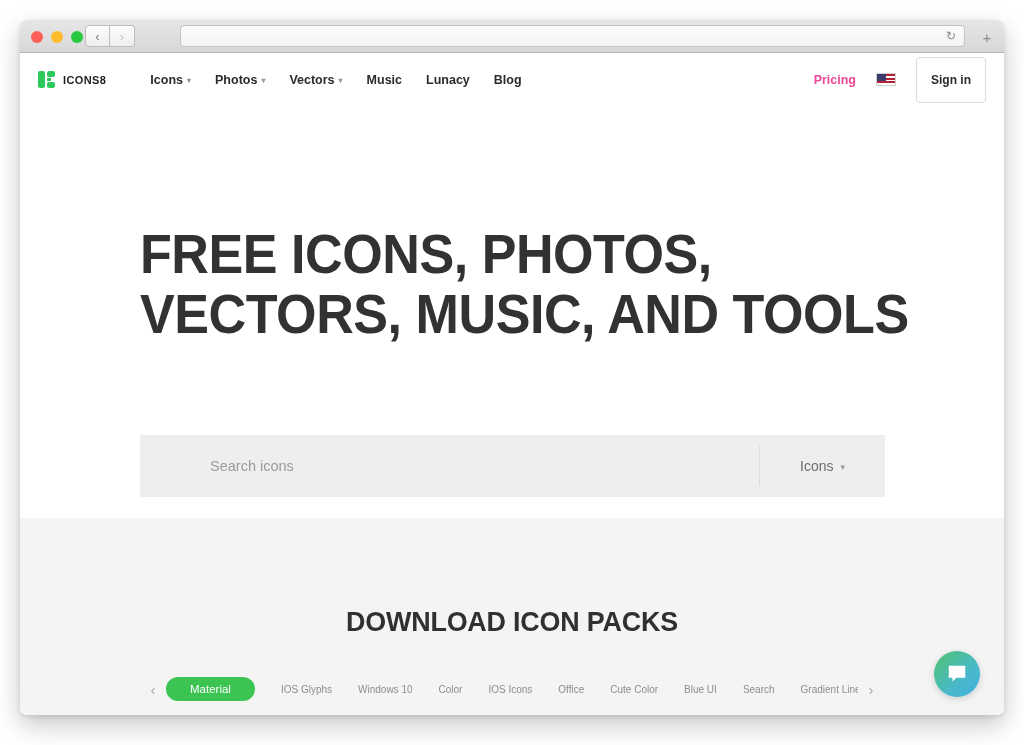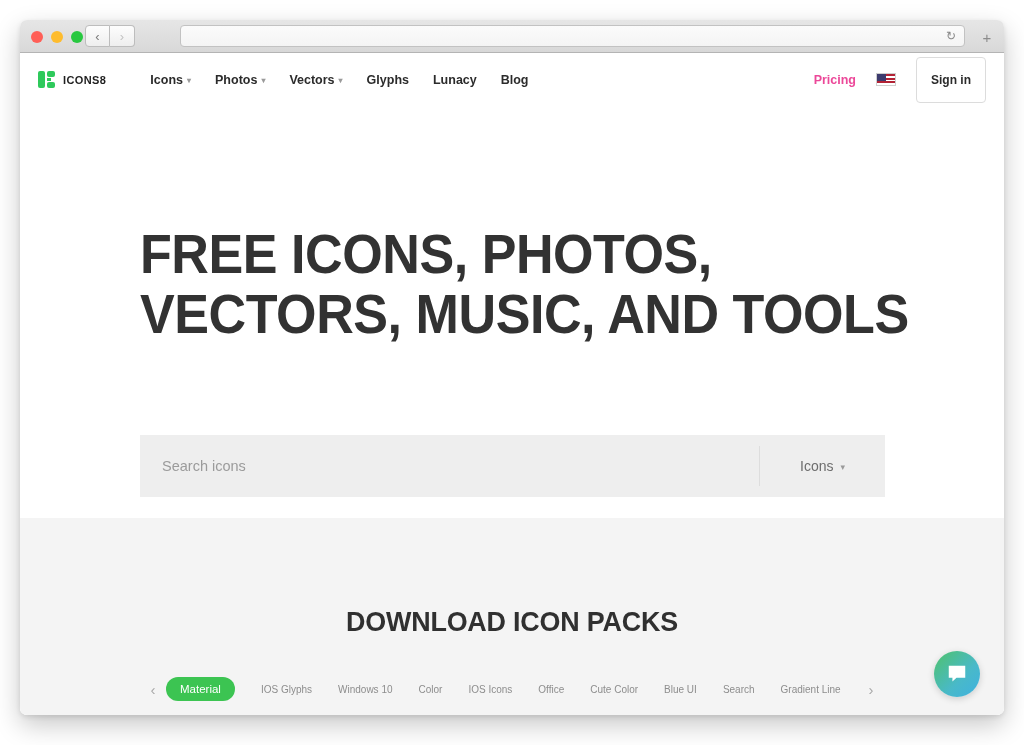--- a/index.html
+++ b/index.html
@@ -198,20 +198,21 @@
   }
   #search-input {
     flex: 1;
     border: none;
     outline: none;
     background: transparent;
     padding: 0 22px;
     font-size: 14.5px;
     color: #b91c1c;
     font-family: "Liberation Sans", sans-serif;
+    margin-left: 48px;
   }
   #search-input::placeholder { color: #9b9b9b; }
 
   #search-divider { width: 1px; background: #dddddd; margin: 11px 0; }
 
   #type-select {
     width: 125px;
     display: flex; align-items: center; justify-content: center; gap: 7px;
     font-size: 14px; color: #6d6d6d;
   }
@@ -274,21 +275,21 @@
   .pack-tab {
     font-size: 10px;
     color: #8d8d8d;
     white-space: nowrap;
     flex: 0 0 auto;
   }
   .pack-tab.active {
     background: #3cc452;
     color: #ffffff;
     border-radius: 14px;
-    padding: 6px 14px;
+    padding: 6px 24px;
     font-size: 11.5px;
   }
 
   
   #chat-bubble {
     position: absolute;
     right: 24px;
     bottom: 18px;
     width: 46px; height: 46px;
     border-radius: 50%;
@@ -350,21 +351,21 @@
         </div>
         <div class="nav-item">
           <span>Photos</span>
           <span class="caret">▾</span>
         </div>
         <div class="nav-item">
           <span>Vectors</span>
           <span class="caret">▾</span>
         </div>
         <div class="nav-item">
-          <span>Glyphs</span>
+          <span>Music</span>
         </div>
         <div class="nav-item">
           <span>Lunacy</span>
         </div>
         <div class="nav-item">
           <span>Blog</span>
         </div>
       </div>
 
       <div id="header-right">

